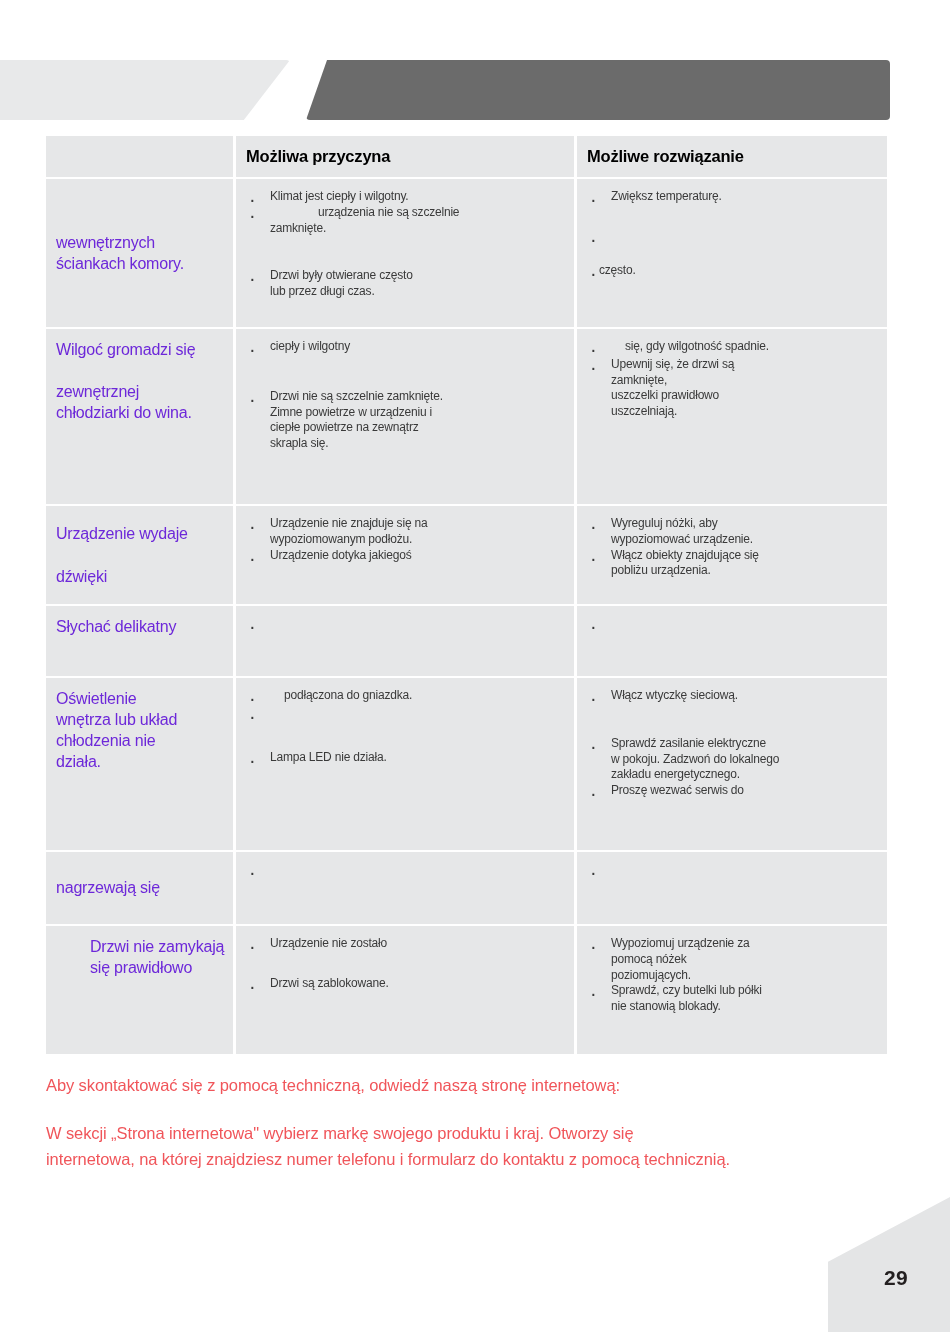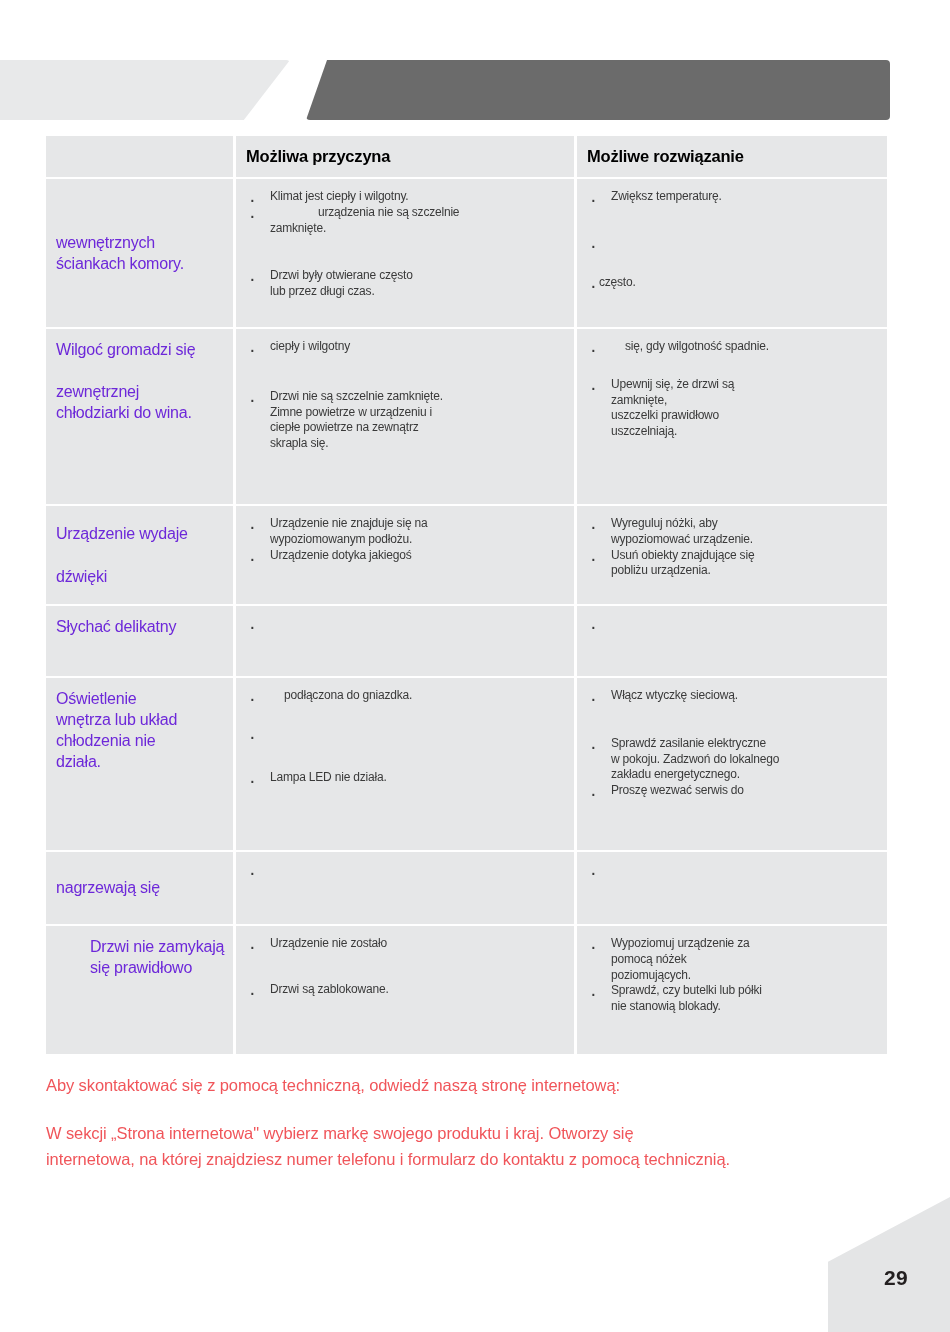--- a/index.html
+++ b/index.html
@@ -106,23 +106,23 @@
   }
   ul.bl > li::before {
     content: "\00B7";
     position: absolute;
     left: 3px;
     top: -3px;
     font-size: 20px;
     line-height: 1.32;
     color: #3a3a3a;
   }
-  li.gap-sm  { margin-top: 22px; }
+  li.gap-sm  { margin-top: 2px; }
   li.gap-md  { margin-top: 32px; }
-  li.gap-lg  { margin-top: 30px; }
+  li.gap-lg  { margin-top: 24px; }
   li.gap-xl  { margin-top: 34px; }
   li.blank   { height: 8px; }
 
   .ind-center { text-align: center; }
   .ind-1 { padding-left: 48px; margin-top: 40px; }
   .ind-3 { display:block; padding-left: 14px; }
   .ind-neg { display:block; margin-left: -12px; }
 
   
   .note {
@@ -240,21 +240,21 @@
           <ul class="bl">
             <li class=""><span>Urządzenie nie znajduje się na
 wypoziomowanym podłożu.</span></li>
             <li class=""><span>Urządzenie dotyka jakiegoś</span></li>
           </ul>
         </div>
         <div class="cell c3" style="min-height: 98px;">
           <ul class="bl">
             <li class=""><span>Wyreguluj nóżki, aby
 wypoziomować urządzenie.</span></li>
-            <li class=""><span>Usuń obiekty znajdujące się
+            <li class=""><span>Włącz obiekty znajdujące się
    pobliżu urządzenia.</span></li>
           </ul>
         </div>
       </div>
       <div class="row">
         <div class="cell c1" style="min-height: 70px;">
           <div class="prob">Słychać delikatny</div>
         </div>
         <div class="cell c2" style="min-height: 70px;">
           <ul class="bl">

